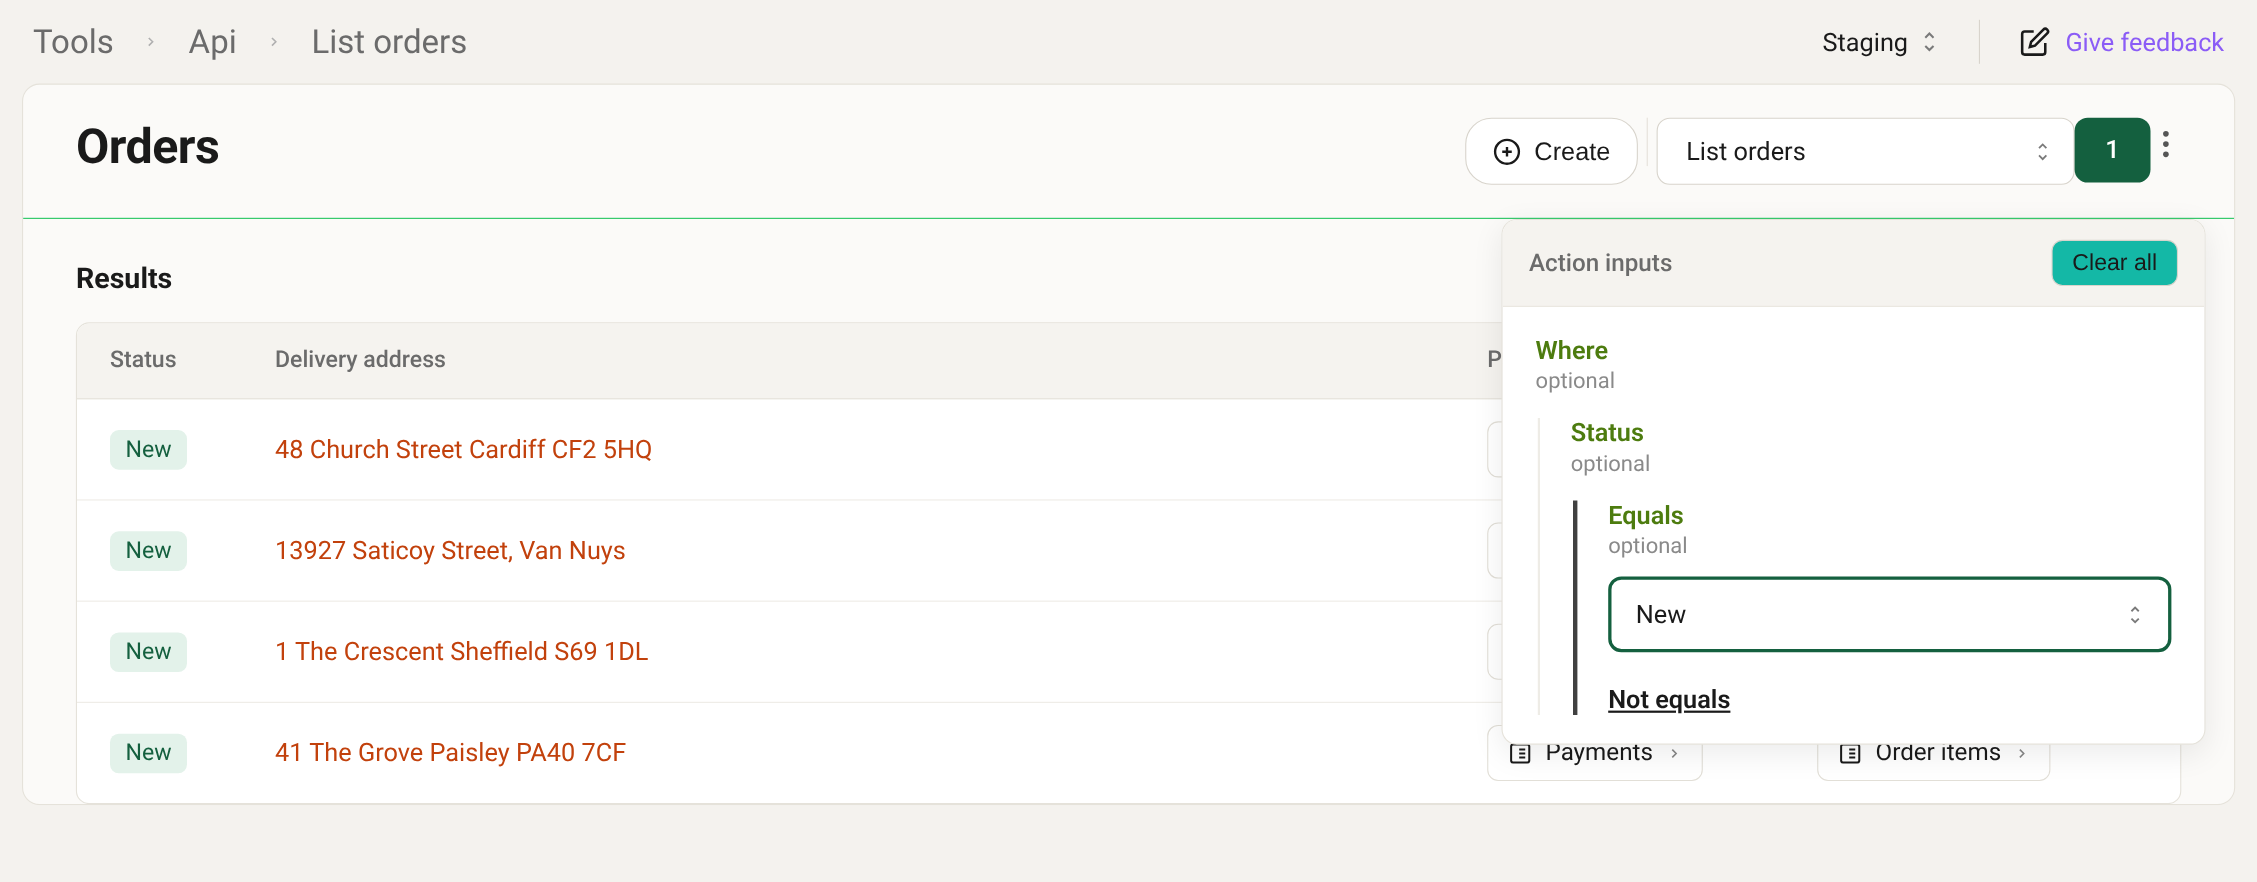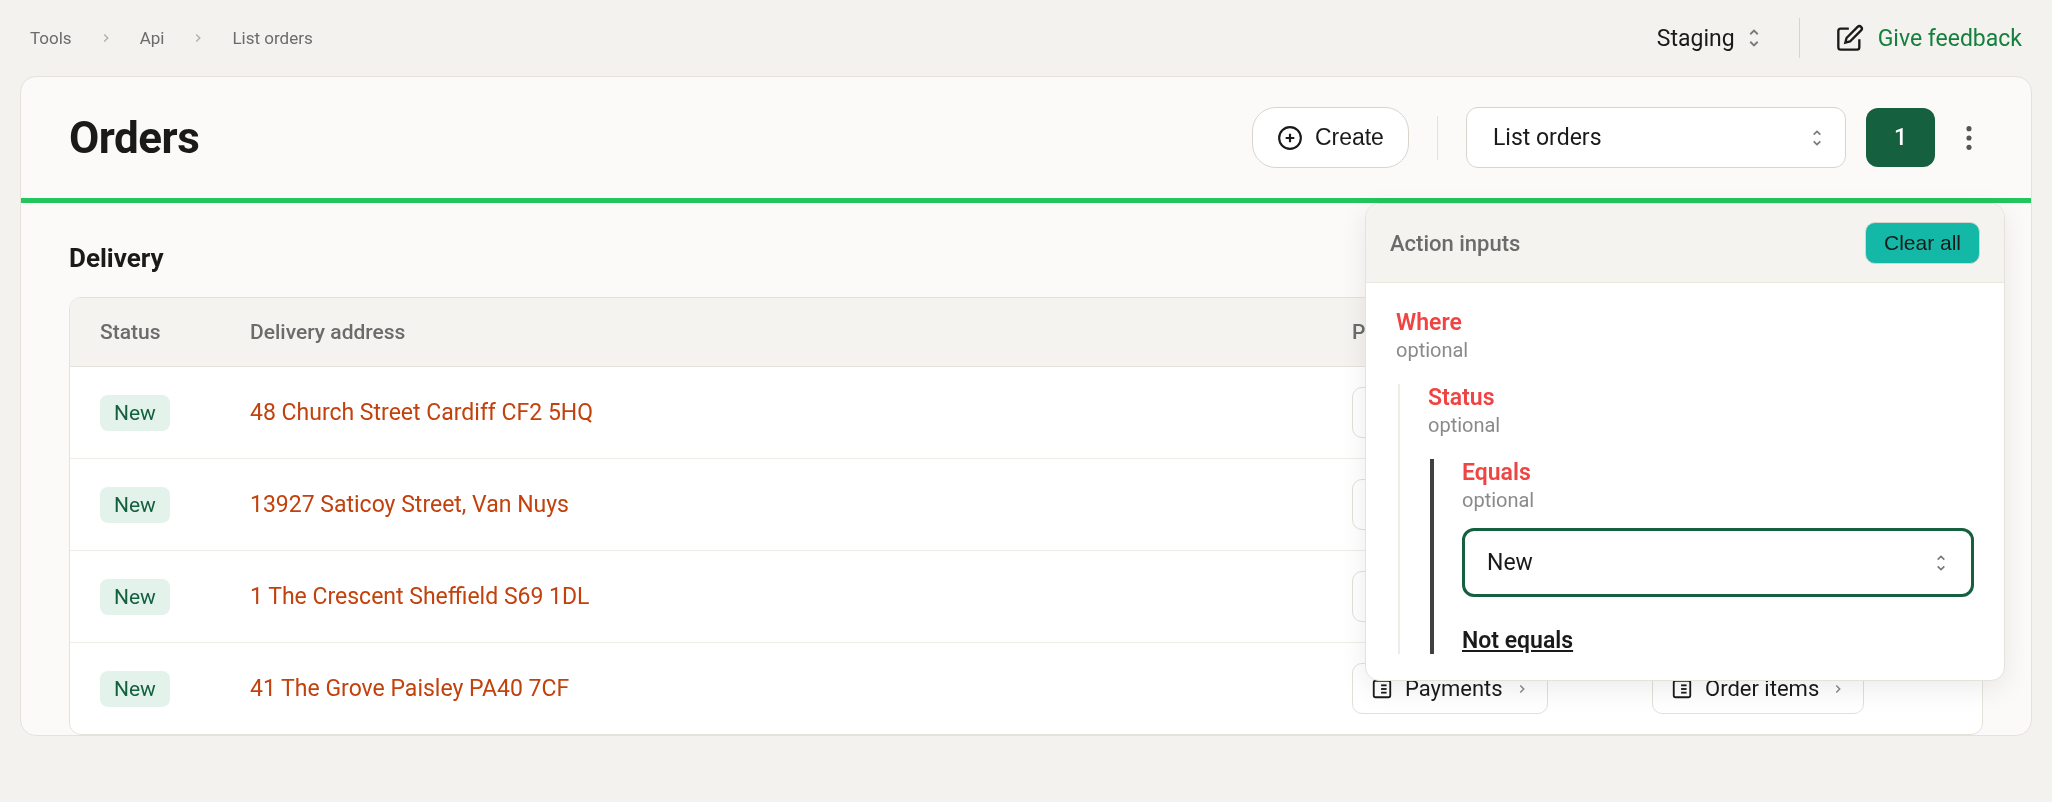--- a/index.html
+++ b/index.html
@@ -16,58 +16,57 @@
     align-items: center;
     padding: 18px 30px;
     gap: 12px;
   }
   .breadcrumb {
     display: flex;
     align-items: center;
     gap: 27px;
     flex: 1;
     color: #6b6b6b;
-    font-size: 17px;
+    font-size: 30px;
   }
   .breadcrumb-item { cursor: pointer; }
   .chevron { color: #b0b0b0; display: flex; align-items: center; }
   .env-selector {
     display: flex;
     align-items: center;
     gap: 10px;
     font-size: 23px;
     color: #1a1a1a;
     cursor: pointer;
     padding-right: 24px;
   }
   .vdiv {
     width: 1px; height: 40px; background: #d8d4cc;
   }
   .feedback {
     display: flex;
     align-items: center;
     gap: 14px;
     font-size: 23px;
-    color: #15803d;
+    color: #8b5cf6;
     cursor: pointer;
     padding-left: 24px;
   }
   .card {
     margin: 0 20px;
     background: #fbfaf8;
     border: 1px solid #e5e2da;
     border-radius: 16px;
     overflow: hidden;
   }
   .card-header {
     display: flex;
-    align-items: center;
+    align-items: flex-start;
     padding: 30px 48px;
-    gap: 20px;
-    border-bottom: 5px solid #22c55e;
+    border-bottom: 1px solid #22c55e;
   }
   .page-title {
     font-size: 44px;
     font-weight: 700;
     flex: 1;
     letter-spacing: -0.5px;
   }
   .btn {
     display: inline-flex;
     align-items: center;
@@ -219,21 +218,21 @@
     font-size: 21px;
     cursor: pointer;
     color: #1a1a1a;
   }
   .panel-body {
     padding: 26px 30px;
   }
   .field-label {
     font-size: 23px;
     font-weight: 600;
-    color: #ef4444;
+    color: #4d7c0f;
   }
   .field-optional {
     font-size: 20px;
     color: #8a8a8a;
     margin-top: 2px;
   }
   .indent {
     border-left: 2px solid #eeece6;
     margin-left: 2px;
     padding-left: 28px;
@@ -346,21 +345,21 @@
             <circle cx="3" cy="12" r="2.2"></circle>
             <circle cx="3" cy="20" r="2.2"></circle>
           </svg>
       </span>
     </button>
   </div>
 
   <div class="body-wrap">
 
     <div class="results">
-      <div class="results-title">Delivery</div>
+      <div class="results-title">Results</div>
 
       <div class="table">
         <div class="thead">
           <div class="th-status">Status</div>
           <div class="th-addr">Delivery address</div>
           <div class="th-pay">Payments</div>
           <div class="th-items">Items</div>
         </div>
 
         <div class="trow">

